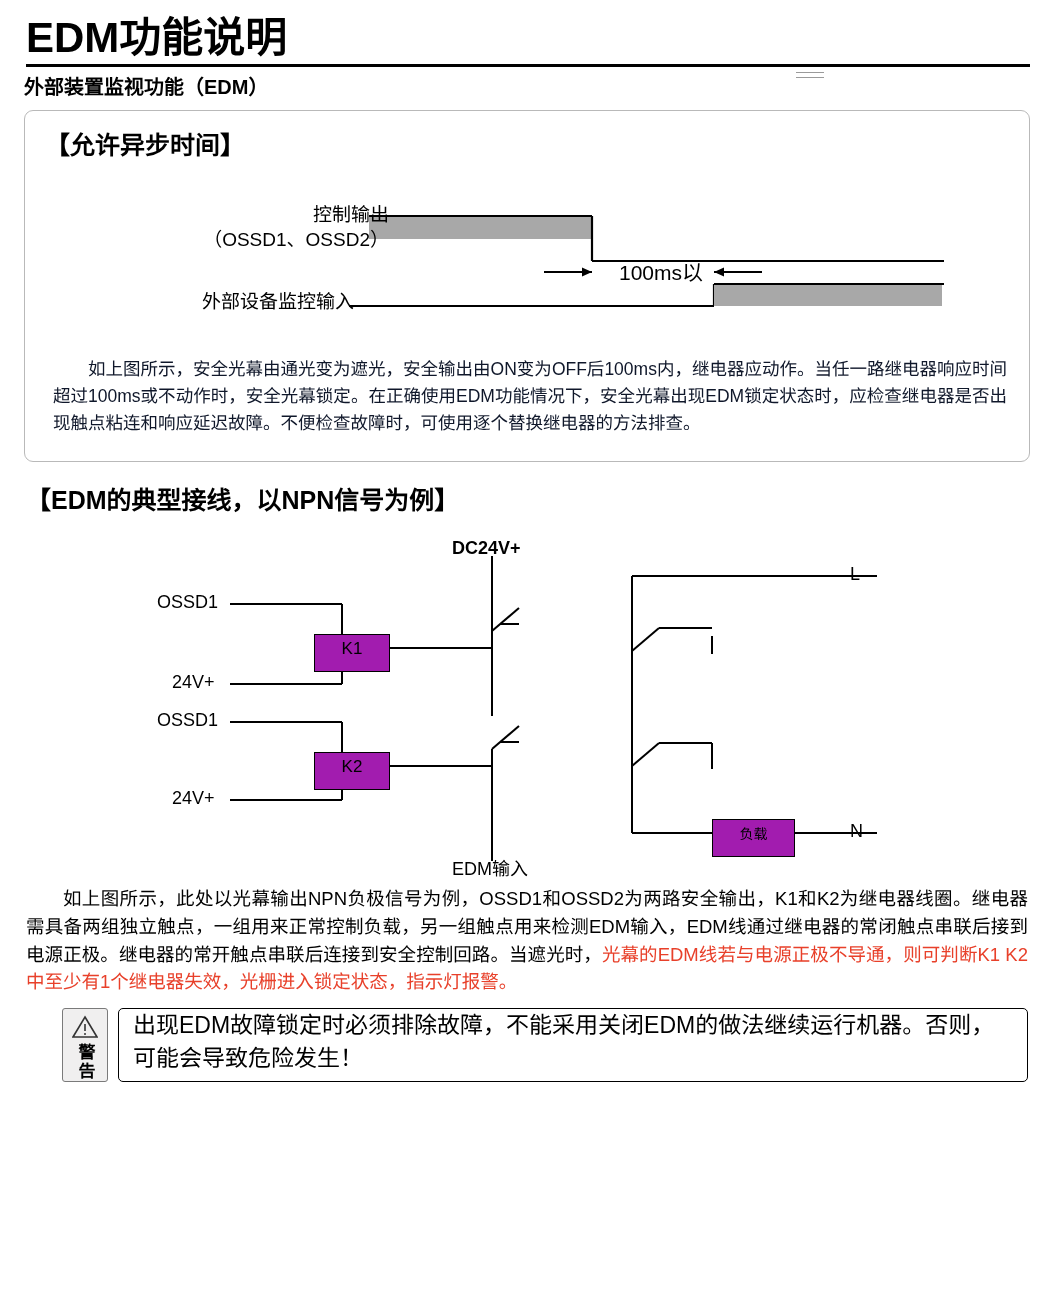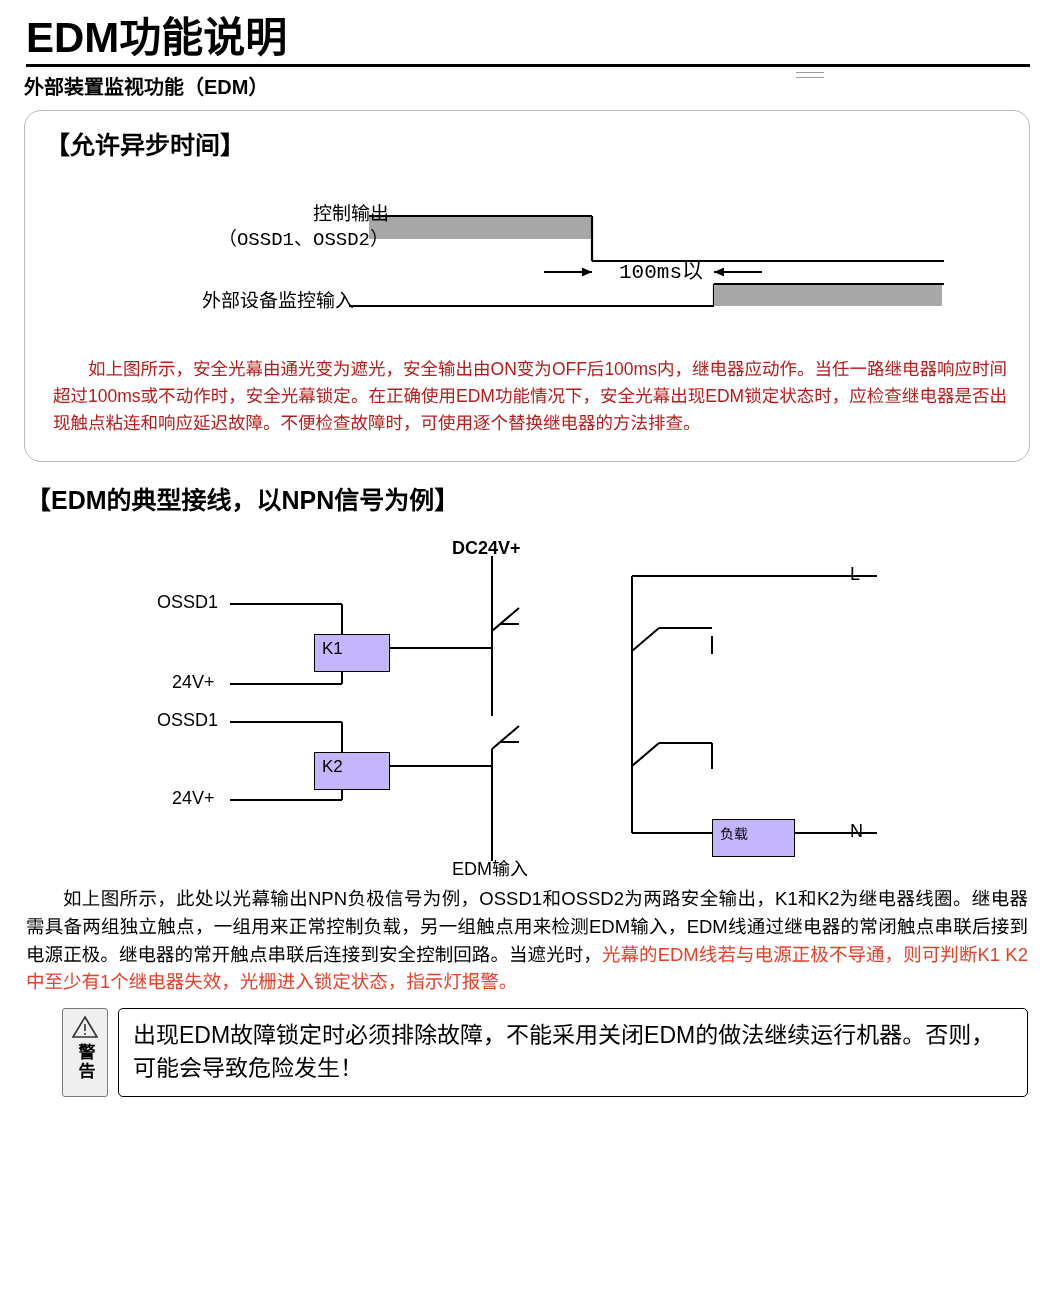--- a/index.html
+++ b/index.html
@@ -60,48 +60,47 @@
     font-size: 19.5px;
     line-height: 1.48;
     text-align: justify;
     margin: 0 2px 0 2px;
     text-indent: 2em;
   }
 
   
   .panel {
     border: 1px solid #b9b9b9;
-    border-radius: 17px;
+    border-radius: 9px;
     margin: 10px 2px 0 2px;
     padding: 10px 14px 14px 14px;
     position: relative;
     height: 352px;
     box-sizing: border-box;
   }
   .panel-title {
     font-size: 25px;
     font-weight: bold;
     margin: 4px 0 0 6px;
   }
 
   
   .timing {
     position: relative;
     height: 185px;
     margin-top: 8px;
-    font-family: Liberation Mono, monospace;
   }
   .lbl {
     position: absolute;
     font-size: 19px;
     text-align: right;
     line-height: 1.3;
   }
   .note-red {
-    color: #b91c1c;
+    color: #0f172a;
     font-size: 17.5px;
     line-height: 1.55;
     margin: 2px 8px 0 14px;
     text-align: justify;
     text-indent: 2em;
   }
 
   
   .sec-title2 {
     font-size: 25px;
@@ -114,22 +113,23 @@
     margin-top: 20px;
   }
   .wlabel {
     position: absolute;
     font-size: 18px;
     white-space: nowrap;
   }
   .wbox {
     position: absolute;
     border: 1.5px solid #000;
-    background: #c4b5fd;
+    background: #a21caf;
     font-size: 17px;
+    text-align: center;
     line-height: 1;
     padding: 4px 7px;
   }
 
   
   .para2 {
     font-size: 18.5px;
     line-height: 1.5;
     text-align: justify;
     margin: 4px 4px 0 4px;
@@ -162,21 +162,21 @@
     font-size: 17px;
     font-weight: bold;
     writing-mode: vertical-rl;
     letter-spacing: 2px;
     margin-top: 4px;
   }
   .warn-box {
     flex: 1;
     border: 1.5px solid #000;
     border-radius: 5px;
-    padding: 10px 14px;
+    padding: 0 14px;
     font-size: 23px;
     line-height: 1.45;
     box-sizing: border-box;
   }
 </style>
 </head>
 <body>
 
 <div class="page">
 

